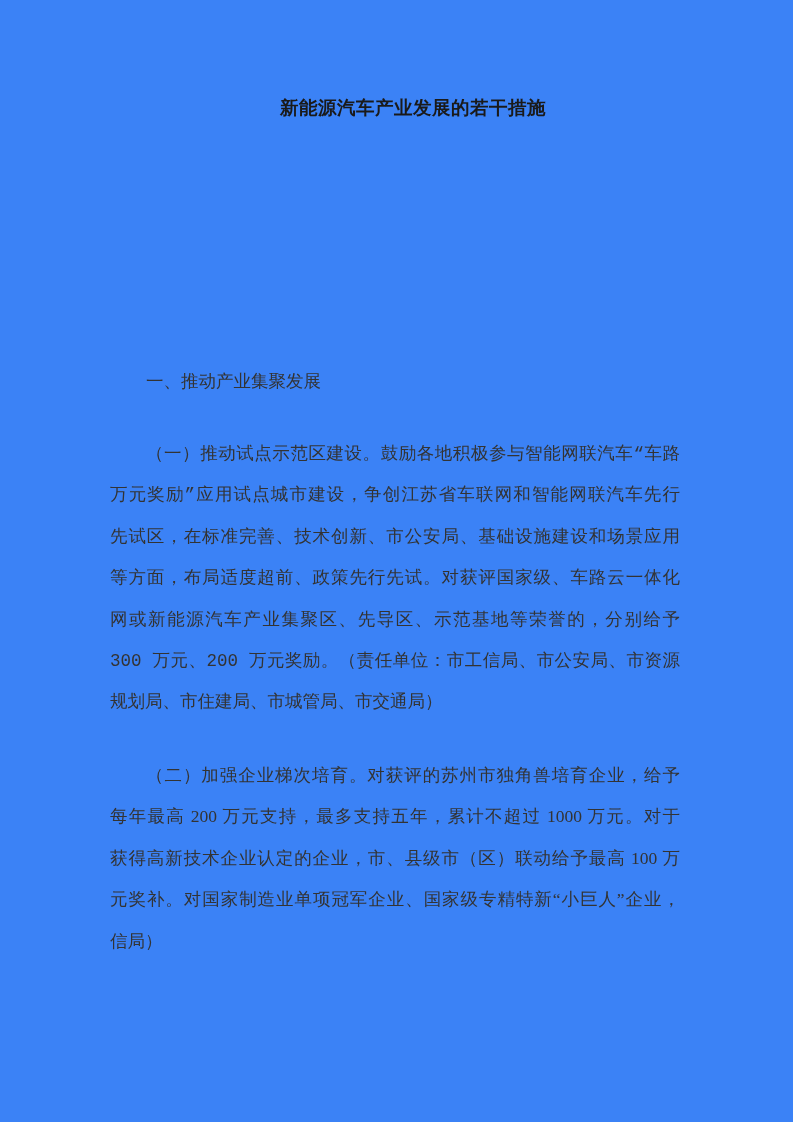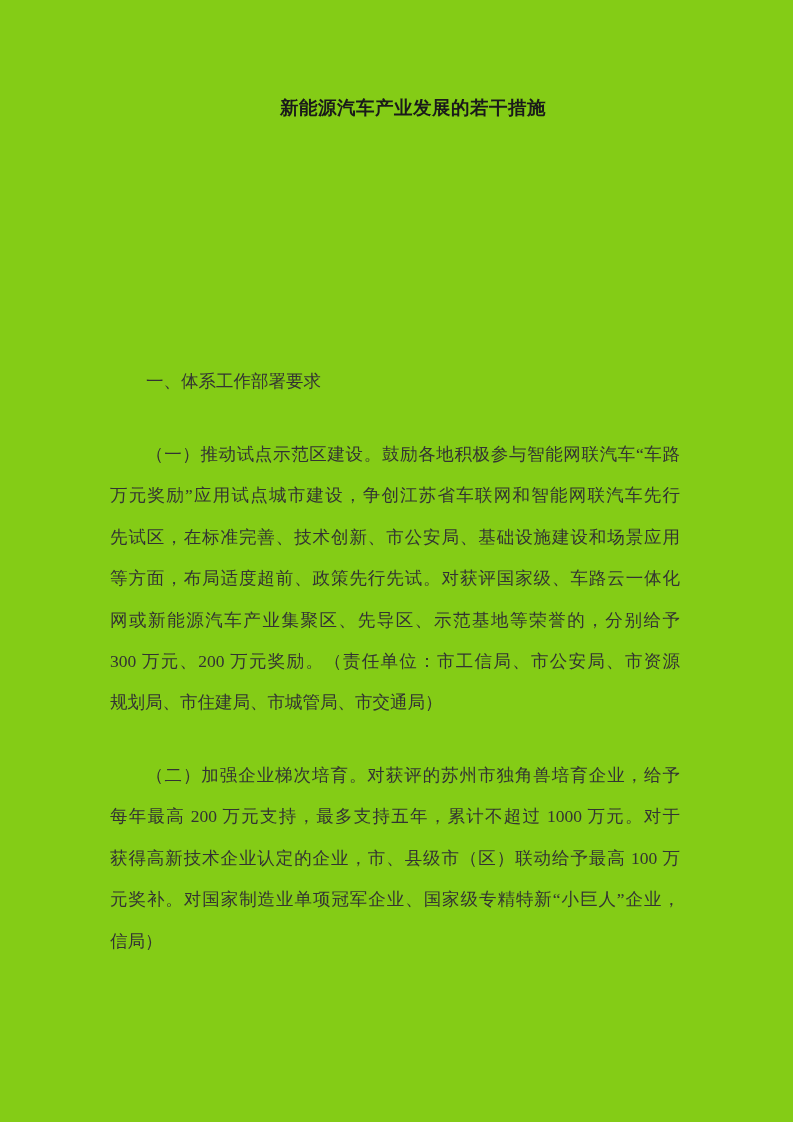--- a/index.html
+++ b/index.html
@@ -4,21 +4,21 @@
 <style>
   html, body {
     margin: 0;
     padding: 0;
     background: #ffffff;
   }
   .page {
     position: relative;
     width: 793px;
     height: 1122px;
-    background: #84cc16;
+    background: #3b82f6;
     font-family: "Liberation Serif", "DejaVu Serif", serif;
     color: #333333;
     overflow: hidden;
   }
   .block {
     position: absolute;
     left: 110px;
     width: 570px;
     font-size: 17.5px;
     line-height: 41.4px;
@@ -41,33 +41,33 @@
     top: 88px;
     text-align: center;
     text-indent: 36px;
     font-size: 18.5px;
     font-weight: bold;
     color: #1a1a1a;
     letter-spacing: 0.5px;
   }
   .intro-block   { top: 175px; }
   .heading-block { top: 361px; }
-  .item1-block   { top: 434px; }
+  .item1-block   { top: 434px; font-family: Liberation Mono, monospace; }
   .item2-block   { top: 755px; }
 </style>
 </head>
 <body>
 
 <div class="page">
 
   <div class="block doc-title-block">新能源汽车产业发展的若干措施</div>
 
 
   <div class="block heading-block">
-    <div class="line indent">一、体系工作部署要求</div>
+    <div class="line indent">一、推动产业集聚发展</div>
   </div>
 
   <div class="block item1-block">
     <div class="line fill indent">（一）推动试点示范区建设。鼓励各地积极参与智能网联汽车“车路</div>
     <div class="line fill">万元奖励”应用试点城市建设，争创江苏省车联网和智能网联汽车先行</div>
     <div class="line fill">先试区，在标准完善、技术创新、市公安局、基础设施建设和场景应用</div>
     <div class="line fill">等方面，布局适度超前、政策先行先试。对获评国家级、车路云一体化</div>
     <div class="line fill">网或新能源汽车产业集聚区、先导区、示范基地等荣誉的，分别给予</div>
     <div class="line fill">300 万元、200 万元奖励。（责任单位：市工信局、市公安局、市资源</div>
     <div class="line">规划局、市住建局、市城管局、市交通局）</div>

